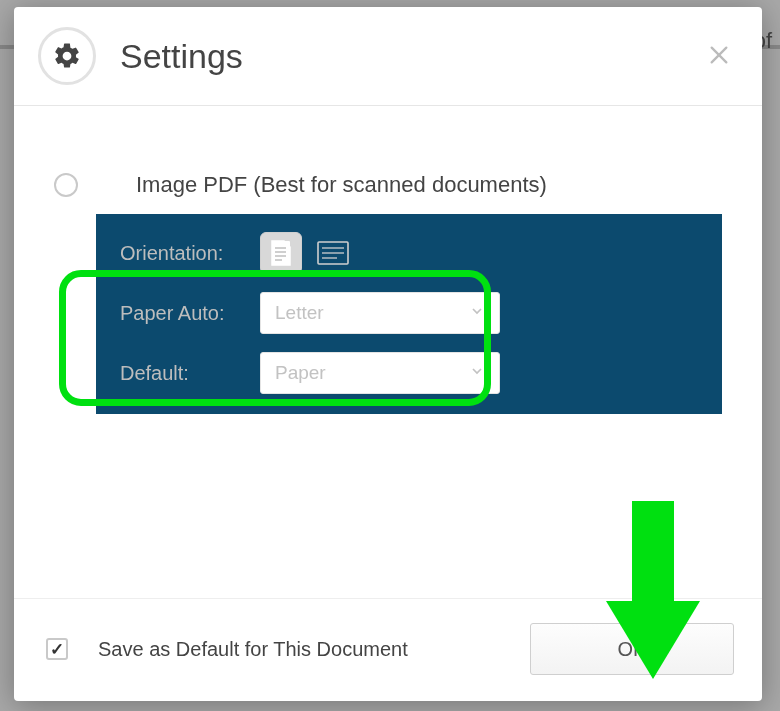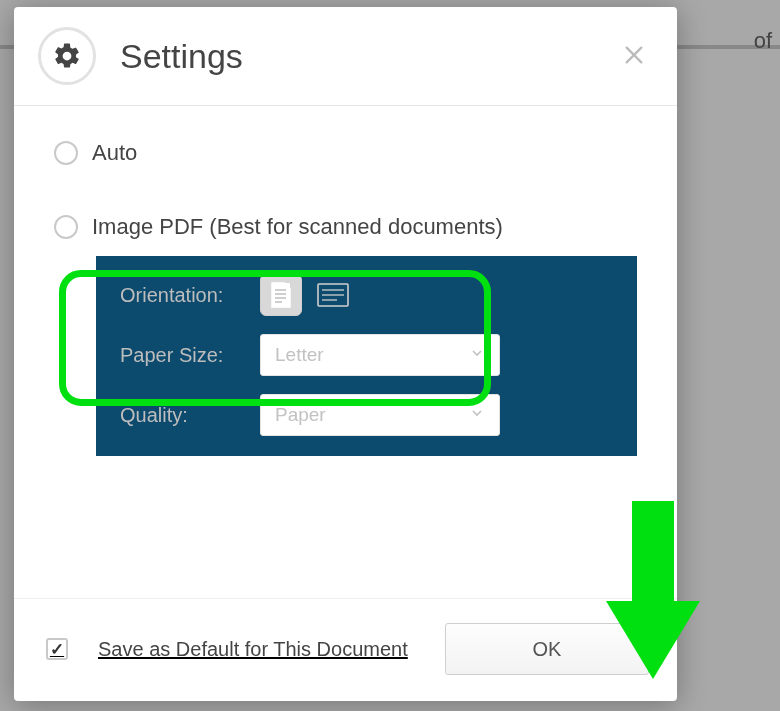--- a/index.html
+++ b/index.html
@@ -25,21 +25,21 @@
     position: absolute;
     top: 28px;
     right: 8px;
     color: #444;
     font-size: 22px;
   }
   .dialog {
     position: absolute;
     top: 7px;
     left: 14px;
-    width: 663px;
+    width: 748px;
     height: 694px;
     background: #fff;
     border-radius: 4px;
     box-shadow: 0 4px 30px rgba(0,0,0,0.3);
     display: flex;
     flex-direction: column;
   }
   .dialog-header {
     display: flex;
     align-items: center;
@@ -207,42 +207,41 @@
   .dialog-footer {
     border-top: 1px solid #eee;
     padding: 24px 28px 26px 32px;
     display: flex;
     align-items: center;
   }
   .footer-check {
     display: flex;
     align-items: center;
     flex: 1;
-    text-decoration: underline;
   }
   .footer-label {
     font-size: 20px;
     color: #444;
     margin-left: 14px;
   }
   .ok-btn {
     width: 204px;
     height: 52px;
     border: 1px solid #cfcfcf;
     border-radius: 3px;
     background: linear-gradient(#fdfdfd, #f3f3f3);
     font-size: 20px;
     color: #555;
     cursor: pointer;
     display: flex;
     align-items: center;
     justify-content: center;
   }
   .spacer-native { height: 10px; }
-  .image-row { margin-top: 22px; }
+  .image-row { margin-top: 22px; gap: 44px; }
 </style>
 </head>
 <body>
 
 <div class="backdrop-strip"></div>
 <span class="bg-text">of</span>
 
 <div class="dialog">
 
   <div class="dialog-header">
@@ -255,24 +254,20 @@
     <div class="close-x">
       <svg width="22" height="22" viewBox="0 0 24 24" stroke="#bbb" stroke-width="2.5" fill="none" stroke-linecap="round">
         <line x1="4" y1="4" x2="20" y2="20"></line>
           <line x1="20" y1="4" x2="4" y2="20"></line>
       </svg>
     </div>
   </div>
 
   <div class="dialog-body">
 
-    <div class="radio-row">
-      <div class="radio"></div>
-      <div class="radio-label">Auto</div>
-    </div>
 
     <div class="spacer-native"></div>
 
 
 
     <div class="radio-row image-row">
       <div class="radio"></div>
       <div class="radio-label">Image PDF (Best for scanned documents)</div>
     </div>
 
@@ -293,32 +288,32 @@
         <div class="orient-landscape">
           <svg width="32" height="24" viewBox="0 0 32 24">
             <rect x="1" y="1" width="30" height="22" rx="1" fill="none" stroke="#cfcfcf" stroke-width="1.6"></rect>
             <line x1="5" y1="7" x2="27" y2="7" stroke="#cfcfcf" stroke-width="1.3"></line>
             <line x1="5" y1="12" x2="27" y2="12" stroke="#cfcfcf" stroke-width="1.3"></line>
             <line x1="5" y1="17" x2="20" y2="17" stroke="#cfcfcf" stroke-width="1.3"></line>
           </svg>
         </div>
       </div>
       <div class="opt-row">
-        <div class="opt-label">Paper Size:</div>
+        <div class="opt-label">Paper Auto:</div>
         <div class="select">
           <span class="select-text">Letter</span>
           <span class="chevron">
             <svg width="16" height="16" viewBox="0 0 24 24" fill="none" stroke="#c2c2c2" stroke-width="2.5">
                 <polyline points="6 9 12 15 18 9"></polyline>
               </svg>
           </span>
         </div>
       </div>
       <div class="opt-row">
-        <div class="opt-label">Quality:</div>
+        <div class="opt-label">Default:</div>
         <div class="select">
           <span class="select-text">Paper</span>
           <span class="chevron">
             <svg width="16" height="16" viewBox="0 0 24 24" fill="none" stroke="#c2c2c2" stroke-width="2.5">
                 <polyline points="6 9 12 15 18 9"></polyline>
               </svg>
           </span>
         </div>
       </div>
     </div>

